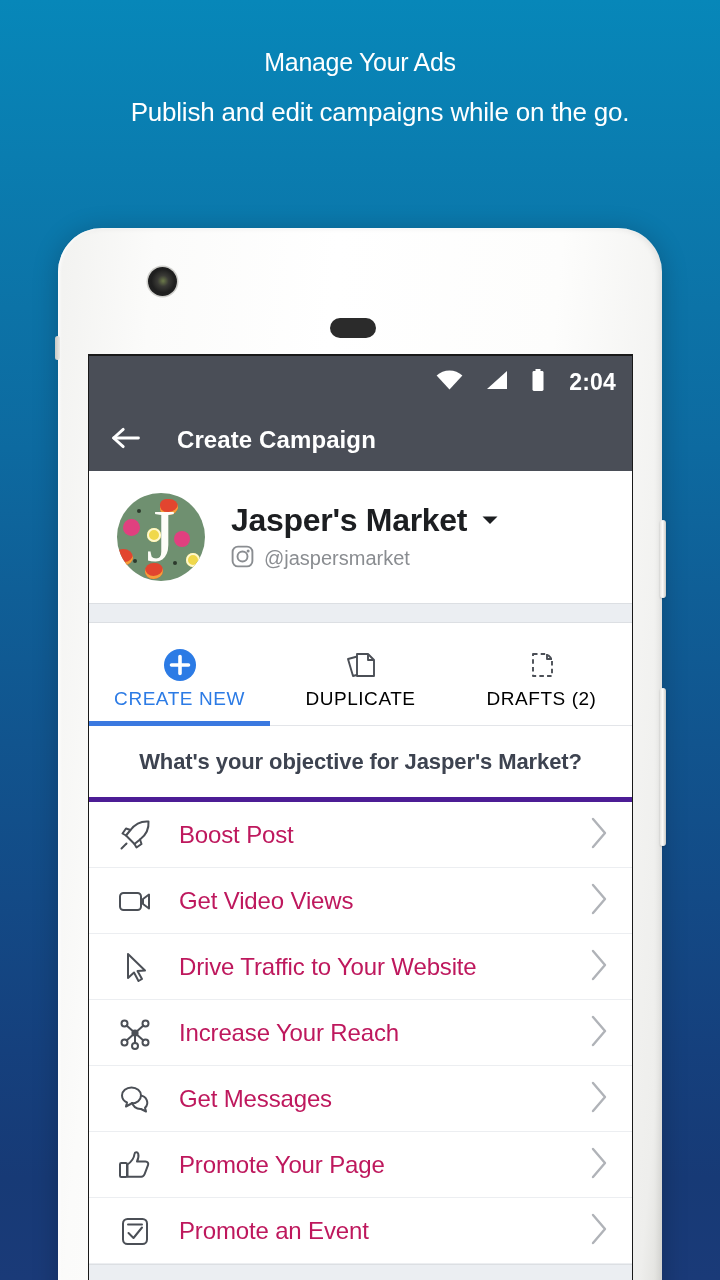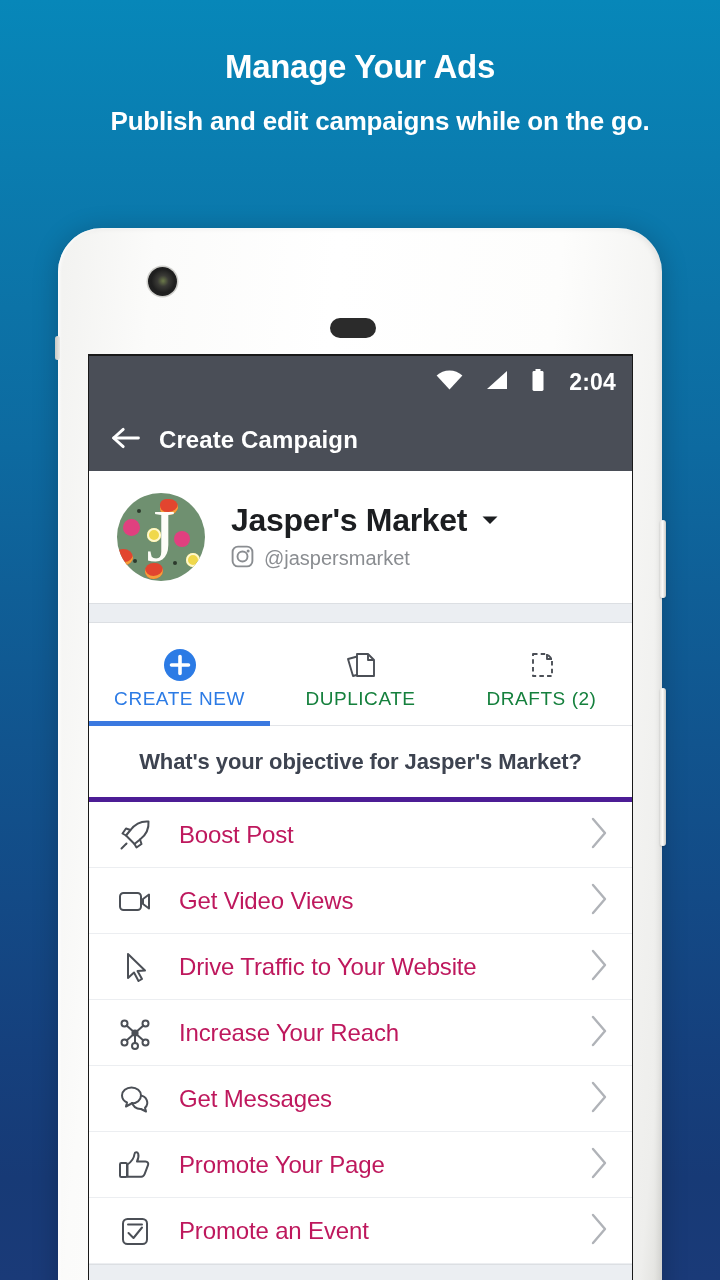--- a/index.html
+++ b/index.html
@@ -25,29 +25,29 @@
 
   
   .promo {
     position: absolute;
     top: 0; left: 0; right: 0;
     padding-top: 48px;
     text-align: center;
     color: #ffffff;
   }
   .promo-title {
-    font-size: 33px;
-    font-weight: bold;
+    font-size: 25px;
+    font-weight: normal;
     letter-spacing: -0.3px;
     line-height: 1.15;
   }
   .promo-sub {
     margin-top: 20px;
     font-size: 26px;
-    font-weight: bold;
+    font-weight: normal;
     letter-spacing: -0.2px;
     margin-left: 40px;
   }
 
   
   .phone {
     position: absolute;
     left: 58px;
     top: 228px;
     width: 604px;
@@ -143,21 +143,21 @@
     margin-left: 2px;
   }
 
   
   .appbar {
     height: 63px;
     background: #4a4e57;
     display: flex;
     align-items: center;
     padding-left: 22px;
-    gap: 18px;
+    gap: 36px;
   }
   .appbar-title {
     color: #ffffff;
     font-size: 24px;
     font-weight: bold;
     letter-spacing: 0.1px;
   }
 
   
   .profile {
@@ -220,21 +220,21 @@
     flex: 1;
     display: flex;
     flex-direction: column;
     align-items: center;
     justify-content: center;
     padding-top: 6px;
   }
   .tab-label {
     font-size: 19px;
     letter-spacing: 0.55px;
-    color: #15803d;
+    color: #000000;
     font-weight: normal;
   }
   .tab.active .tab-label { color: #2c7be5; }
   .tab-indicator {
     position: absolute;
     bottom: 0; left: 0;
     width: 33.33%;
     height: 5px;
     background: #3b79e0;
   }

